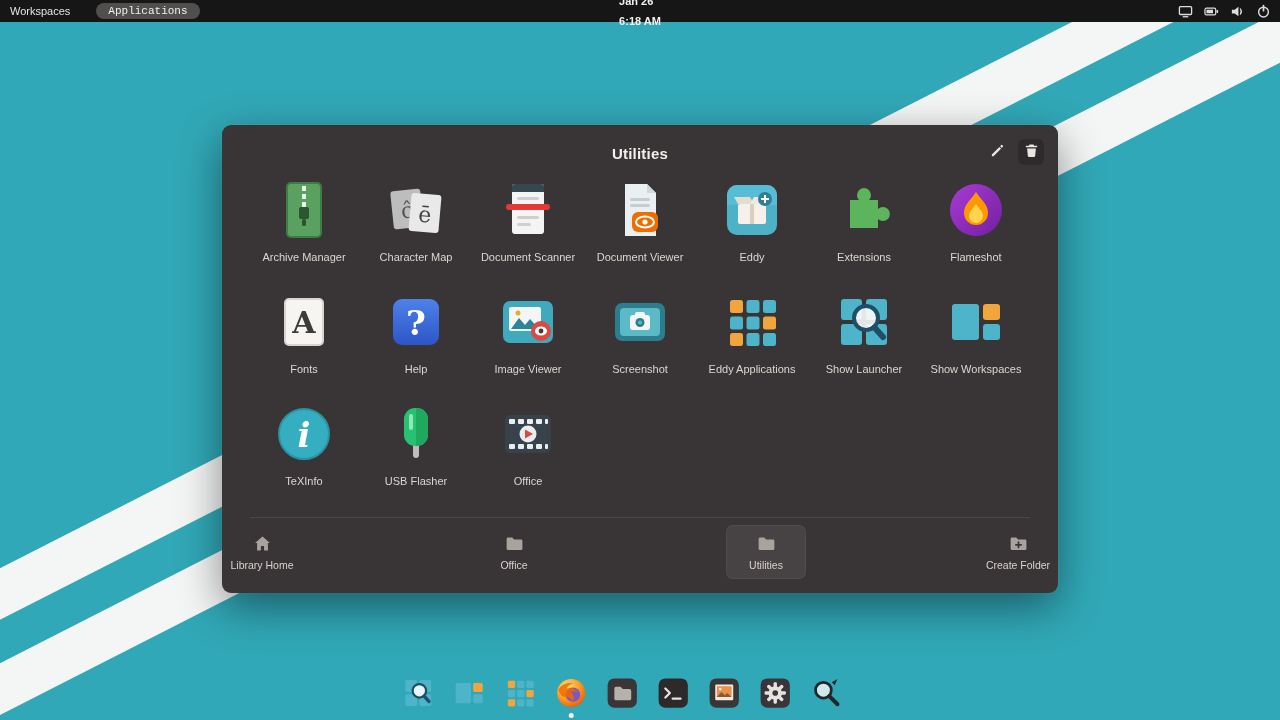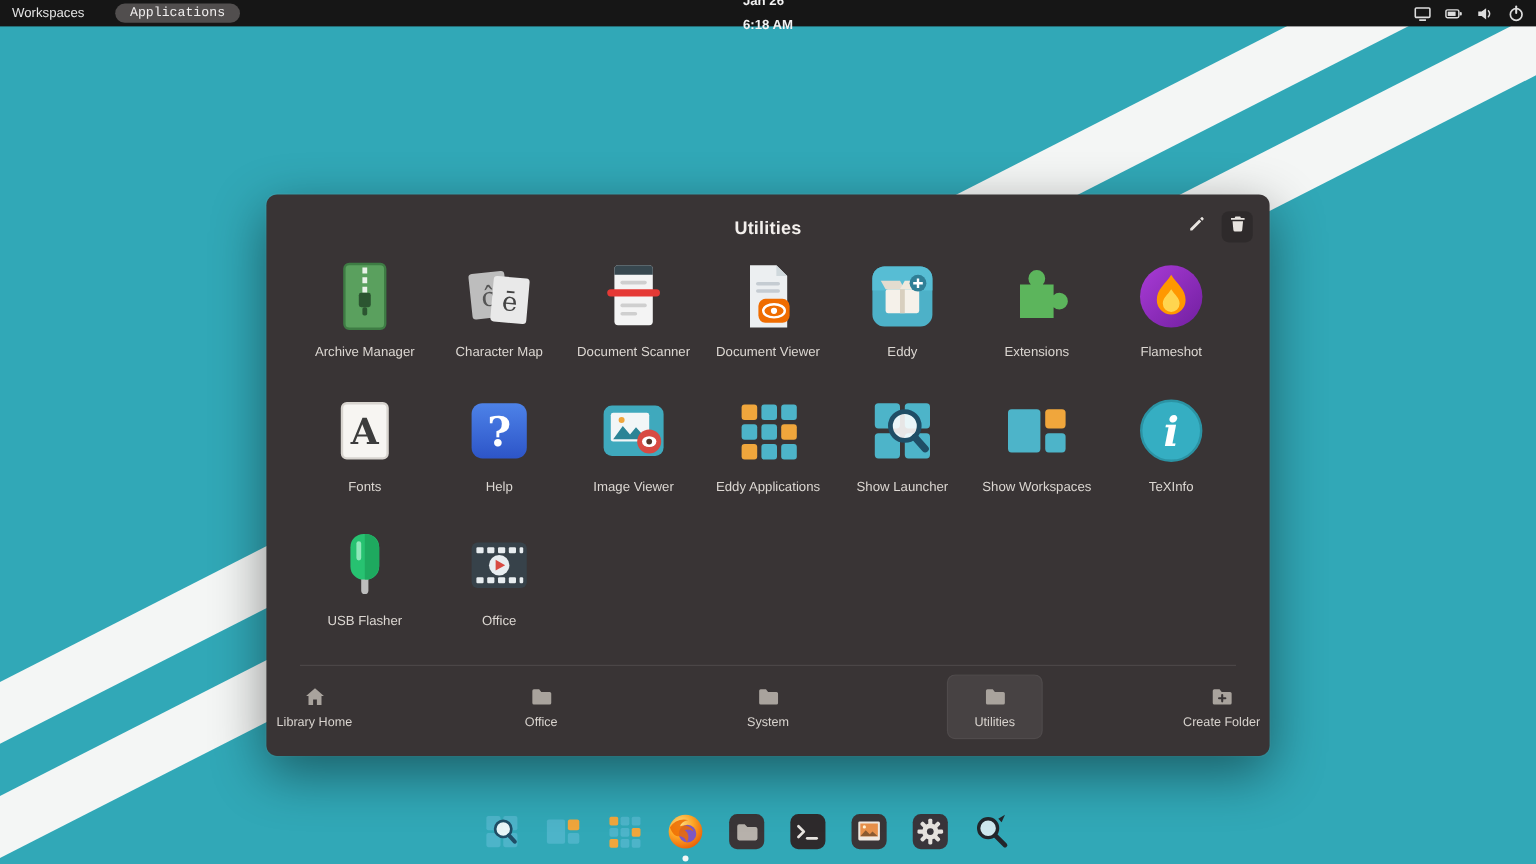--- a/index.html
+++ b/index.html
@@ -28,21 +28,20 @@
     font-weight:bold;display:flex;gap:8px;color:#f2f2f2;flex-direction:column;
   }
   .panel-right{margin-left:auto;display:flex;align-items:center;gap:11px;padding-right:9px;}
   .panel-icon{width:15px;height:15px;display:inline-flex;}
   .panel-icon svg{width:100%;height:100%;}
   
   .dialog{
     position:absolute;left:222px;top:125px;width:836px;height:468px;z-index:5;
     background:#393435;border-radius:9px;
     box-shadow:0 14px 44px rgba(0,0,0,.45), 0 0 0 1px rgba(255,255,255,.05);
-    margin-top:37px;
   }
   .dialog-header{position:relative;height:53px;}
   .dialog-header h1{
     margin:0;padding-top:20px;text-align:center;
     font-size:15px;font-weight:bold;color:#f3efec;letter-spacing:.2px;
   }
   .actions{position:absolute;right:14px;top:14px;display:flex;gap:8px;}
   .action-btn{
     width:26px;height:26px;border-radius:6px;display:flex;align-items:center;justify-content:center;
     cursor:pointer;
@@ -255,20 +254,31 @@
             <path d="M15 39l8-11 6 7 5-6 9 10z" fill="#2c8496"></path>
             <circle cx="22" cy="23" r="2.5" fill="#f0a63c"></circle>
             <circle cx="45" cy="41" r="10" fill="#d84a42"></circle>
             <ellipse cx="45" cy="41" rx="6" ry="4.5" fill="#fff"></ellipse>
             <circle cx="45" cy="41" r="2.4" fill="#54372b"></circle>
           </svg></div>
         <div class="app-label">Image Viewer</div>
       </div>
       <div class="app-item">
         <div class="app-icon"><svg viewBox="0 0 64 64">
+            <rect x="7" y="13" width="50" height="38" rx="7" fill="#2c7d8e"></rect>
+            <rect x="12" y="18" width="40" height="28" rx="4" fill="#5cb9c6"></rect>
+            <rect x="27" y="22" width="10" height="5" rx="2" fill="#f4f6f6"></rect>
+            <rect x="22" y="25" width="20" height="15" rx="3" fill="#f4f6f6"></rect>
+            <circle cx="32" cy="32.5" r="4.5" fill="#2c7d8e"></circle>
+            <circle cx="32" cy="32.5" r="2" fill="#5cb9c6"></circle>
+          </svg></div>
+        <div class="app-label">Screenshot</div>
+      </div>
+      <div class="app-item">
+        <div class="app-icon"><svg viewBox="0 0 64 64">
             <g>
               <rect x="10" y="10" width="13" height="13" rx="2.5" fill="#f0a63c"></rect>
               <rect x="26.5" y="10" width="13" height="13" rx="2.5" fill="#4db4c9"></rect>
               <rect x="43" y="10" width="13" height="13" rx="2.5" fill="#4db4c9"></rect>
               <rect x="10" y="26.5" width="13" height="13" rx="2.5" fill="#4db4c9"></rect>
               <rect x="26.5" y="26.5" width="13" height="13" rx="2.5" fill="#4db4c9"></rect>
               <rect x="43" y="26.5" width="13" height="13" rx="2.5" fill="#f0a63c"></rect>
               <rect x="10" y="43" width="13" height="13" rx="2.5" fill="#f0a63c"></rect>
               <rect x="26.5" y="43" width="13" height="13" rx="2.5" fill="#4db4c9"></rect>
               <rect x="43" y="43" width="13" height="13" rx="2.5" fill="#4db4c9"></rect>
@@ -339,26 +349,20 @@
             <path d="M12 4l8.5 7.4h-2.3V20h-4.4v-5.2H10.2V20H5.8v-8.6H3.5z" fill="#a9a39d"></path>
           </svg></span>
         <span class="tab-label">Library Home</span>
       </div>
       <div class="tab">
         <span class="tab-icon"><svg viewBox="0 0 24 24">
             <path d="M3 6.5A1.5 1.5 0 0 1 4.5 5h5l2 2.5h8A1.5 1.5 0 0 1 21 9v9a1.5 1.5 0 0 1-1.5 1.5h-15A1.5 1.5 0 0 1 3 18z" fill="#a9a39d"></path>
           </svg></span>
         <span class="tab-label">Office</span>
       </div>
-      <div class="tab">
-        <span class="tab-icon"><svg viewBox="0 0 24 24">
-            <path d="M3 6.5A1.5 1.5 0 0 1 4.5 5h5l2 2.5h8A1.5 1.5 0 0 1 21 9v9a1.5 1.5 0 0 1-1.5 1.5h-15A1.5 1.5 0 0 1 3 18z" fill="#a9a39d"></path>
-          </svg></span>
-        <span class="tab-label">System</span>
-      </div>
       <div class="tab selected">
         <span class="tab-icon"><svg viewBox="0 0 24 24">
             <path d="M3 6.5A1.5 1.5 0 0 1 4.5 5h5l2 2.5h8A1.5 1.5 0 0 1 21 9v9a1.5 1.5 0 0 1-1.5 1.5h-15A1.5 1.5 0 0 1 3 18z" fill="#a9a39d"></path>
           </svg></span>
         <span class="tab-label">Utilities</span>
       </div>
       <div class="tab">
         <span class="tab-icon"><svg viewBox="0 0 24 24">
             <path d="M3 6.5A1.5 1.5 0 0 1 4.5 5h5l2 2.5h8A1.5 1.5 0 0 1 21 9v9a1.5 1.5 0 0 1-1.5 1.5h-15A1.5 1.5 0 0 1 3 18z" fill="#a9a39d"></path>
             <path d="M12 10.5v6M9 13.5h6" stroke="#393435" stroke-width="2" stroke-linecap="round"></path>

